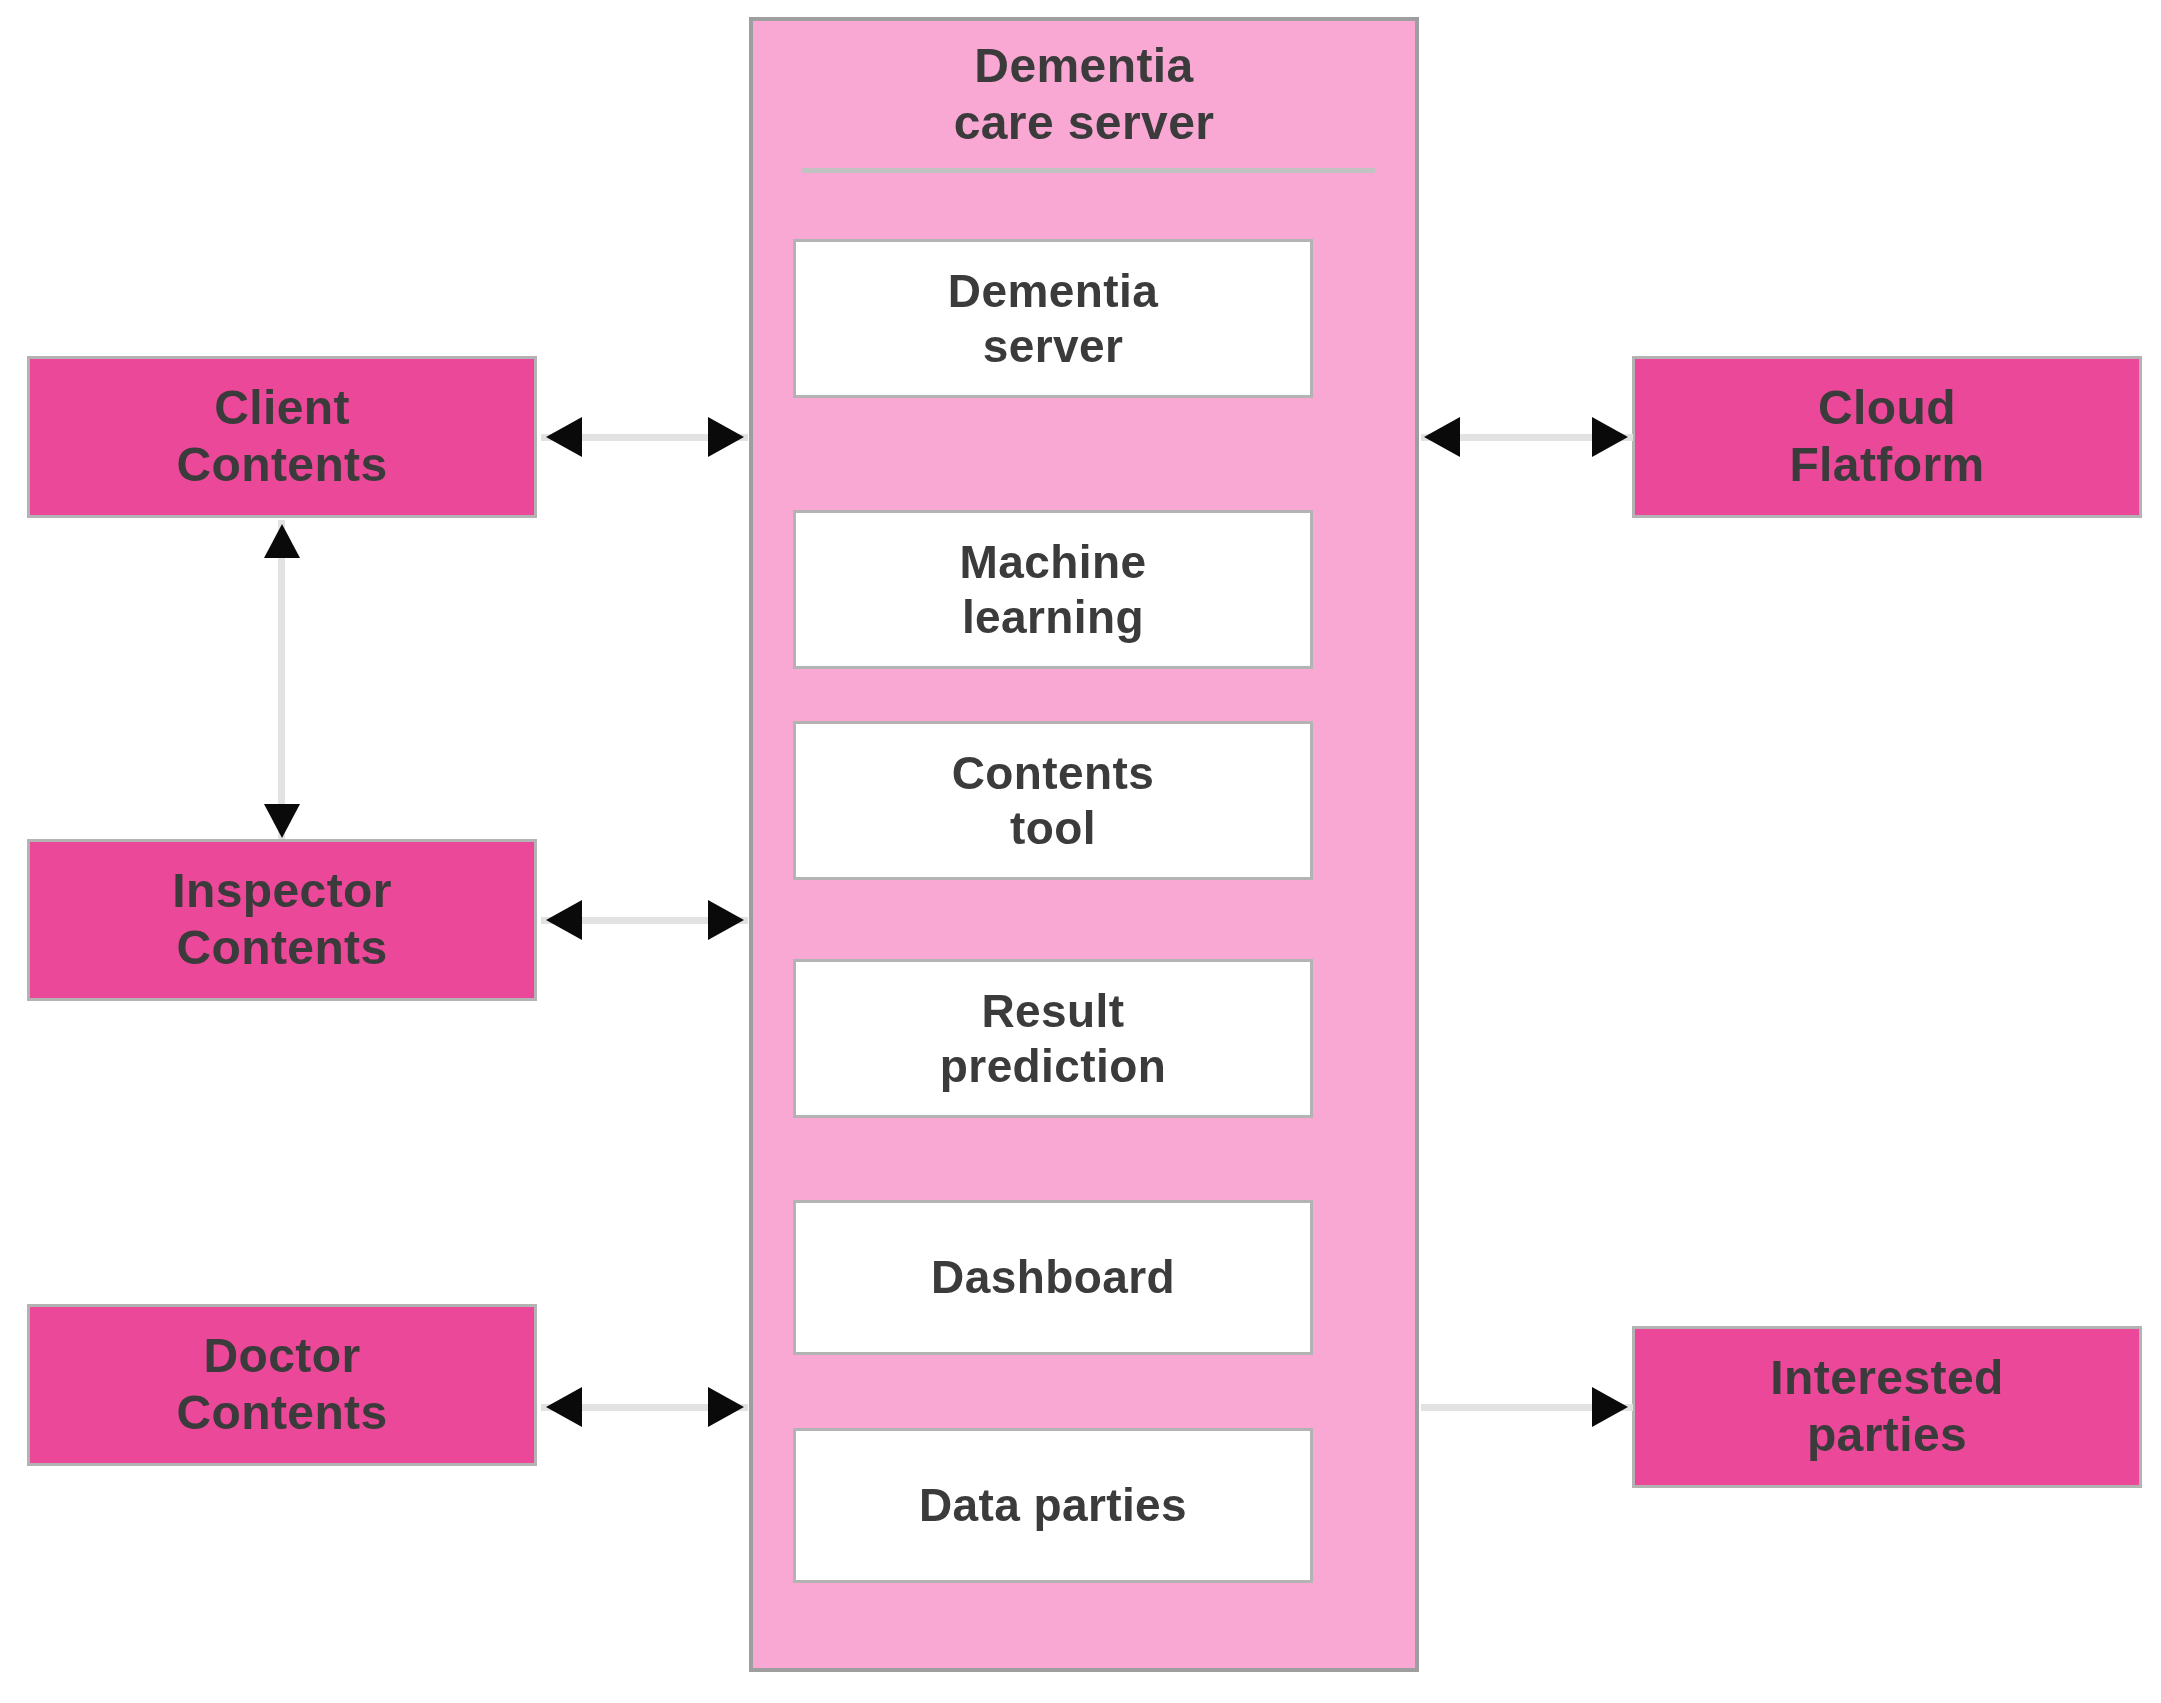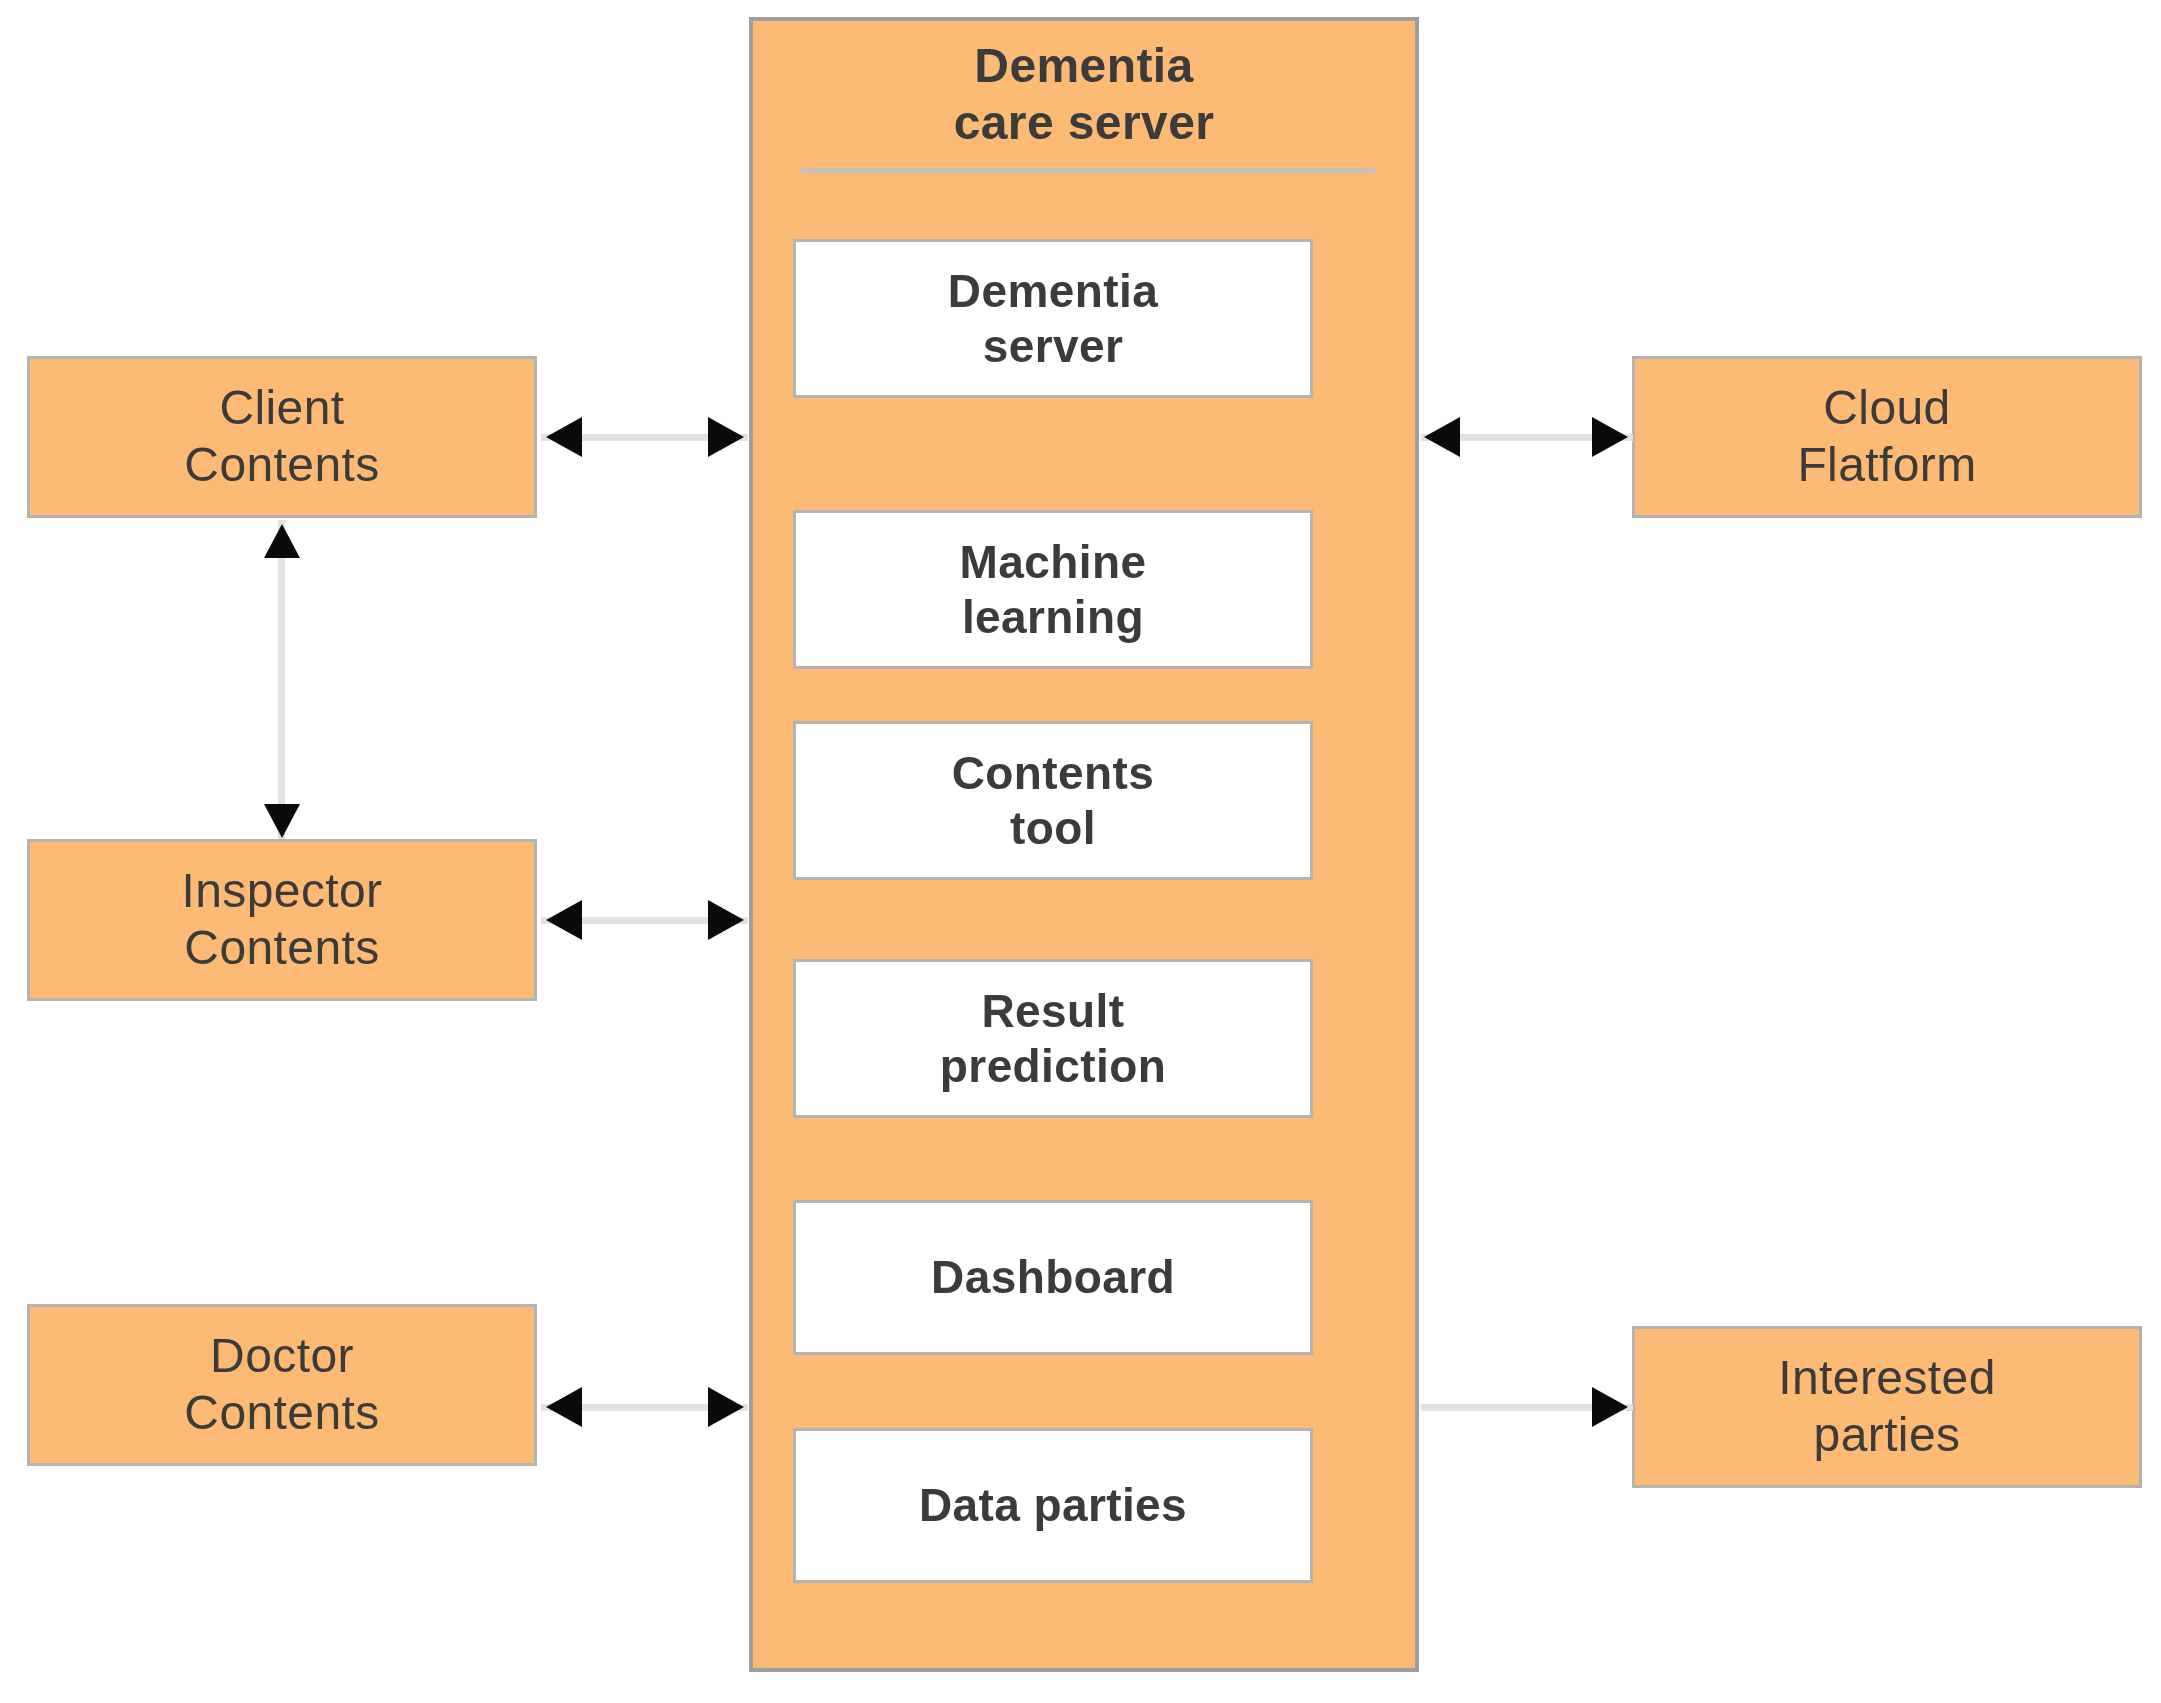--- a/index.html
+++ b/index.html
@@ -16,49 +16,49 @@
     width: 2161px;
     height: 1704px;
     background: #ffffff;
     overflow: hidden;
   }
 
   
   .box {
     position: absolute;
     box-sizing: border-box;
-    background: #fdba74;
+    background: #ec4899;
     border: 3.9px solid #b3b3b3;
     display: flex;
     align-items: center;
     justify-content: center;
     text-align: center;
     color: #3b3b3b;
-    font-weight: normal;
+    font-weight: bold;
     line-height: 1.18;
     white-space: pre-line;
     letter-spacing: 0.4px;
   }
 
   
   .peri {
     font-size: 48px;
     border-width: 3.9px;
   }
 
   
   #server-container {
     position: absolute;
     box-sizing: border-box;
     left: 749px;
     top: 17px;
     width: 670px;
     height: 1655px;
     border: 4.6px solid #9e9e9e;
-    background: #fdba74;
+    background: #f9a8d4;
   }
 
   #server-title {
     position: absolute;
     left: 0;
     top: 17px;
     width: 100%;
     text-align: center;
     font-size: 48px;
     font-weight: bold;

